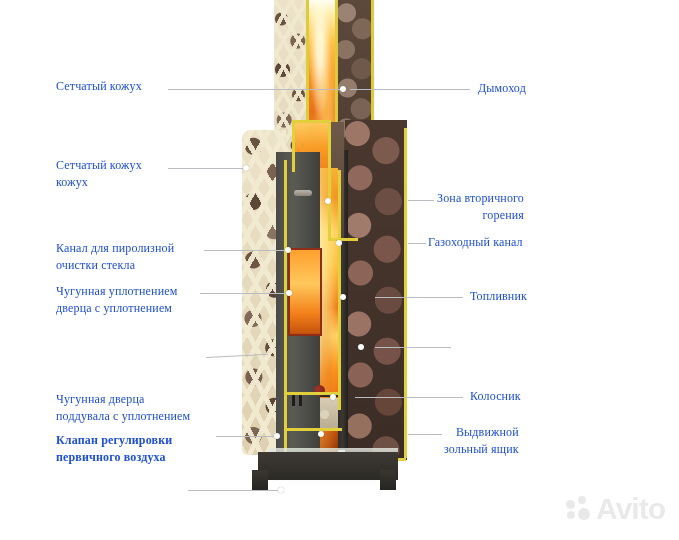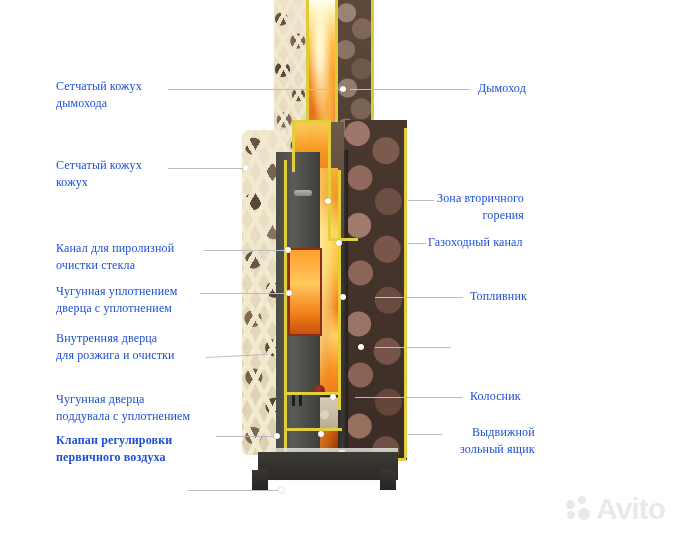--- a/index.html
+++ b/index.html
@@ -319,21 +319,20 @@
     <div class="gold h" style="left:58px;top:428px;width:56px;"></div>
 
     <div class="floor-shadow"></div>
     <div class="base"></div>
     <div class="leg" style="left:24px;"></div>
     <div class="leg" style="left:152px;"></div>
   </div>
 
   <div class="label left" style="left:56px; top:78px;">
     <span>Сетчатый кожух</span>
-    <span class="l2">дымохода</span>
   </div>
   <div class="leader" style="left:168px; top:89px; width:175px;"></div>
 
   <div class="label left" style="left:56px; top:157px;">
     <span>Сетчатый кожух</span>
     <span class="l2">кожух</span>
   </div>
   <div class="leader" style="left:168px; top:168px; width:78px;"></div>
   <div class="dot" style="left:243px; top:165px;"></div>
 
@@ -344,24 +343,20 @@
   <div class="leader" style="left:204px; top:250px; width:84px;"></div>
   <div class="dot" style="left:285px; top:247px;"></div>
 
   <div class="label left" style="left:56px; top:283px;">
     <span>Чугунная уплотнением</span>
     <span class="l2">дверца с уплотнением</span>
   </div>
   <div class="leader" style="left:200px; top:293px; width:90px;"></div>
   <div class="dot" style="left:286px; top:290px;"></div>
 
-  <div class="label left" style="left:56px; top:330px;">
-    <span>Внутренняя дверца</span>
-    <span class="l2">для розжига и очистки</span>
-  </div>
   <div class="leader" style="left:206px; top:357px; width:62px; transform:rotate(-3deg); transform-origin:left center;"></div>
 
   <div class="label left" style="left:56px; top:378px;margin-top:13px;">
     <span>Чугунная дверца</span>
     <span class="l2">поддувала с уплотнением</span>
   </div>
   <div class="leader" style="left:216px; top:436px; width:60px;"></div>
   <div class="dot" style="left:274px; top:433px;"></div>
 
   <div class="label left" style="left:56px; top:432px;font-weight:bold;">
@@ -398,21 +393,21 @@
 
   <div class="leader" style="left:375px; top:347px; width:76px;"></div>
   <div class="dot" style="left:358px; top:344px;"></div>
 
   <div class="label right" style="left:470px; top:388px;">
     <span>Колосник</span>
   </div>
   <div class="leader" style="left:355px; top:397px; width:108px;"></div>
   <div class="dot" style="left:330px; top:394px;"></div>
 
-  <div class="label right" style="left:460px; top:424px;">
+  <div class="label right" style="left:444px; top:424px;">
     <span>Выдвижной</span>
     <span class="l2">зольный ящик</span>
   </div>
   <div class="leader" style="left:408px; top:434px; width:34px;"></div>
   <div class="dot" style="left:318px; top:431px;"></div>
 
   <div id="watermark">
     <span class="wm-dots">
       <i style="left:0;top:4px;width:9px;height:9px;"></i>
       <i style="left:12px;top:0;width:8px;height:8px;"></i>

